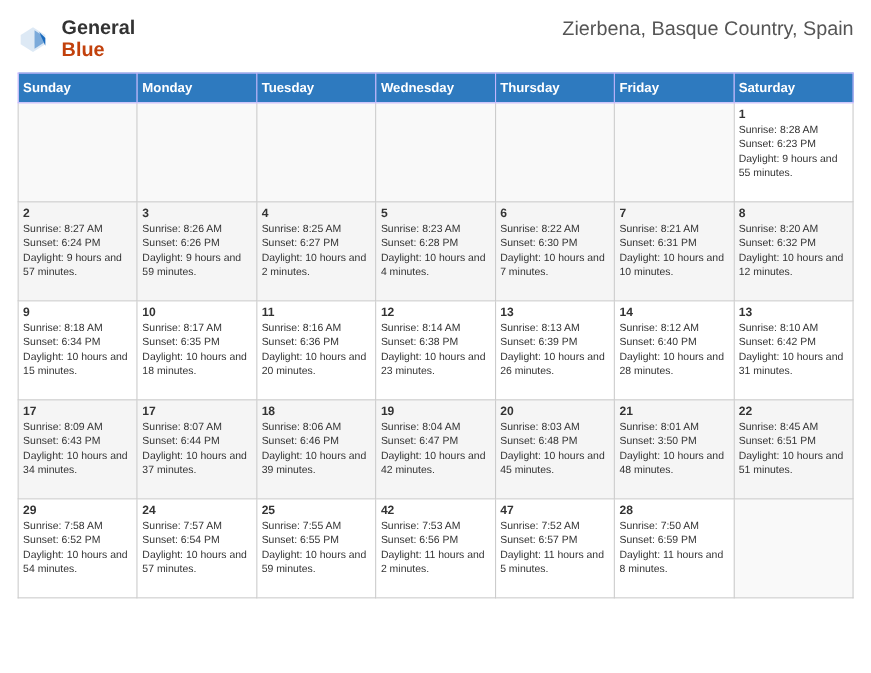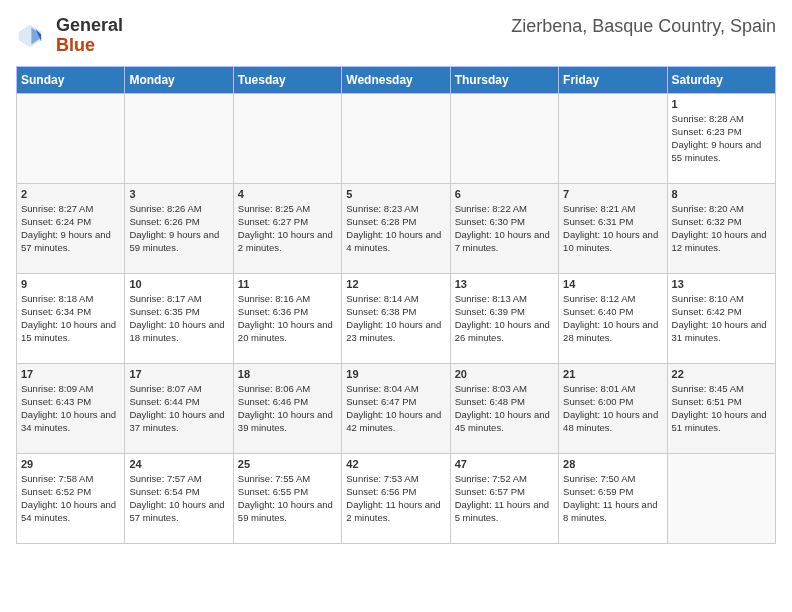--- a/index.html
+++ b/index.html
@@ -246,21 +246,21 @@
         </td>
         <td>
           <div class="day-num">20</div>
           <div class="day-info">Sunrise: 8:03 AM
 Sunset: 6:48 PM
 Daylight: 10 hours and 45 minutes.</div>
         </td>
         <td>
           <div class="day-num">21</div>
           <div class="day-info">Sunrise: 8:01 AM
-Sunset: 6:00 PM
+Sunset: 3:50 PM
 Daylight: 10 hours and 48 minutes.</div>
         </td>
         <td>
           <div class="day-num">22</div>
           <div class="day-info">Sunrise: 8:45 AM
 Sunset: 6:51 PM
 Daylight: 10 hours and 51 minutes.</div>
         </td>
       </tr>
       <tr>

